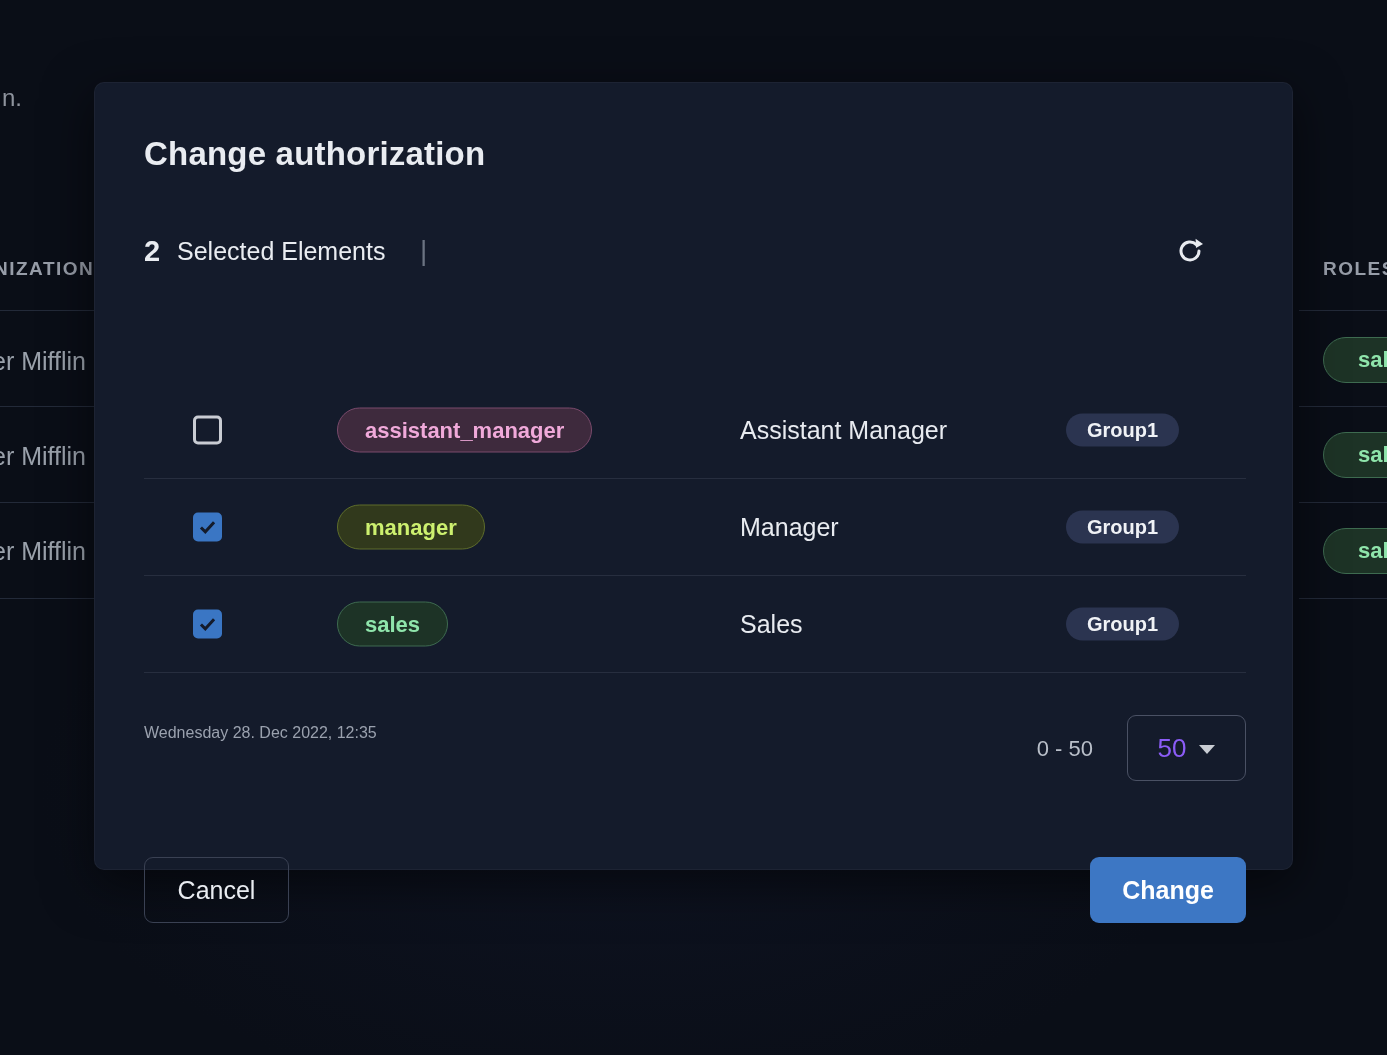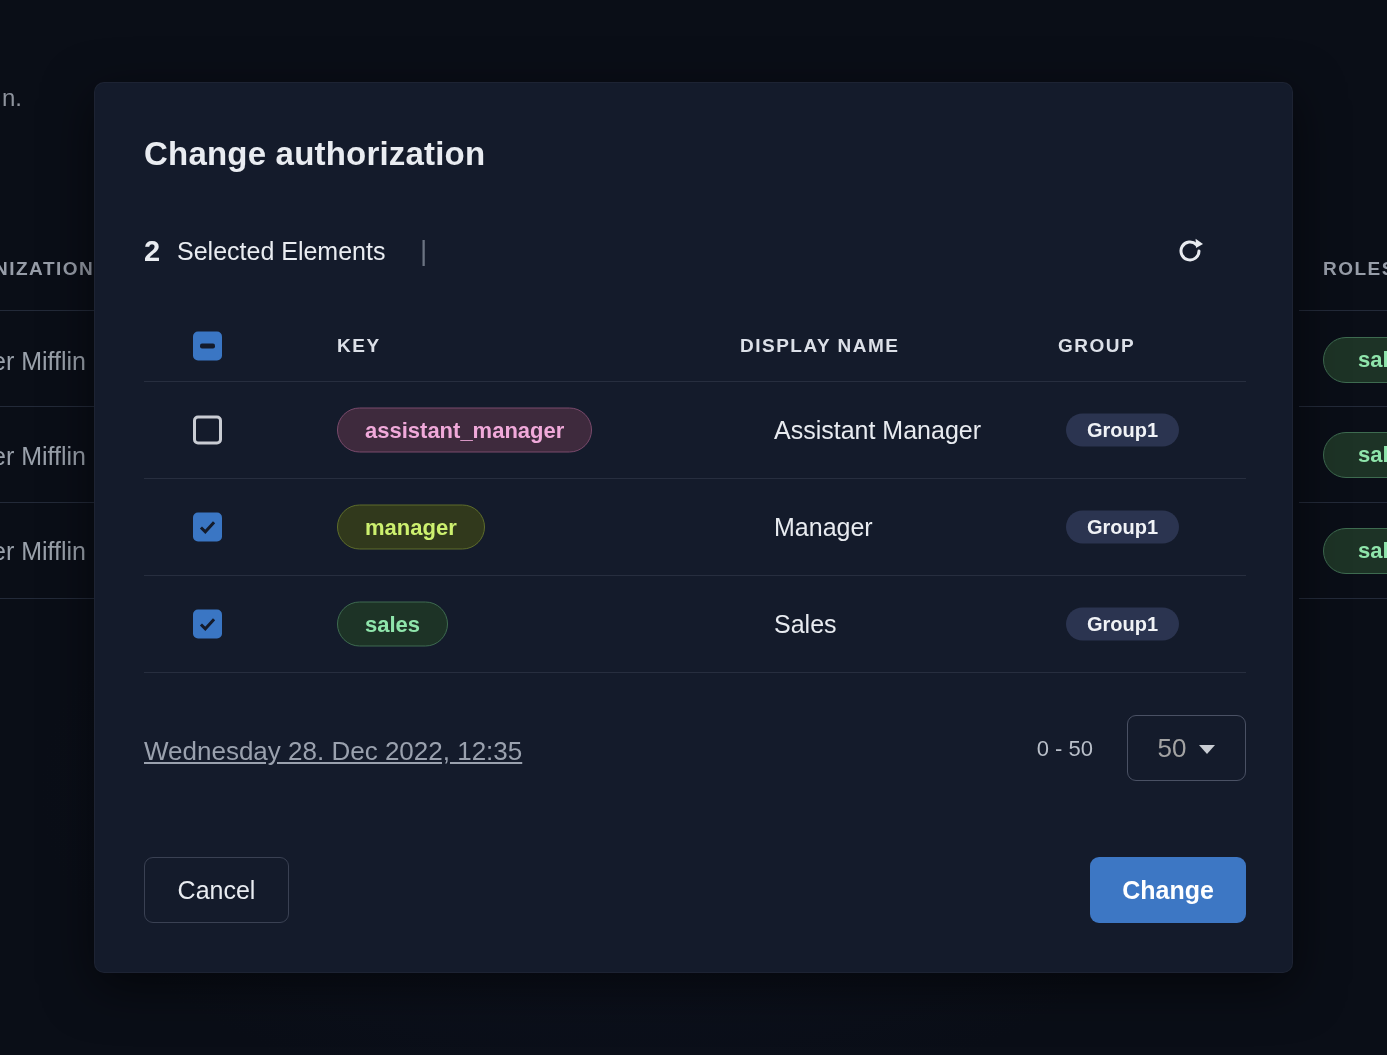--- a/index.html
+++ b/index.html
@@ -41,21 +41,21 @@
     left:1323px; height:46px; width:120px;
     border-radius:23px; border:1.5px solid var(--key-green-border);
     background:var(--key-green-bg); color:var(--key-green-text);
     font-size:22px; font-weight:700;
     display:flex; align-items:center; padding-left:34px;
     white-space:nowrap; overflow:visible;
   }
 
   
   .modal{
-    left:94px; top:82px; width:1199px; height:891px;
+    left:94px; top:82px; width:1199px; height:788px;
     background:var(--modal-bg);
     border-radius:10px;
     border:1px solid rgba(255,255,255,0.04);
     box-shadow:0 14px 50px rgba(0,0,0,0.55);
   }
   .modal-title{left:49px; top:52px; font-size:33px; font-weight:600; letter-spacing:.2px; color:var(--text-primary);}
 
   .selection-bar{left:49px; top:130px; right:48px; height:75px;}
   .sel-count{left:0; top:50%; transform:translateY(-50%); font-size:29px; font-weight:600;}
   .sel-label{left:33px; top:50%; transform:translateY(-50%); font-size:25px;}
@@ -88,41 +88,41 @@
   .key-badge{
     position:absolute; left:193px; top:50%; transform:translateY(-50%);
     height:45px; border-radius:23px; padding:0 27px;
     display:inline-flex; align-items:center;
     font-size:22px; font-weight:700;text-align:right;
   }
   .key-badge.pink{color:var(--key-pink-text); background:var(--key-pink-bg); border:1.5px solid var(--key-pink-border);}
   .key-badge.lime{color:var(--key-lime-text); background:var(--key-lime-bg); border:1.5px solid var(--key-lime-border);}
   .key-badge.green{color:var(--key-green-text); background:var(--key-green-bg); border:1.5px solid var(--key-green-border);}
 
-  .dname{position:absolute; left:596px; top:50%; transform:translateY(-50%); font-size:25px; color:#e8ebf0;margin-left:34px;}
+  .dname{position:absolute; left:596px; top:50%; transform:translateY(-50%); font-size:25px; color:#e8ebf0;}
   .group-badge{
     position:absolute; left:922px; top:50%; transform:translateY(-50%);
     height:33px; border-radius:17px; padding:0 21px;
     display:inline-flex; align-items:center;
     background:var(--group-badge-bg); color:#f0f2f6;
     font-size:20px; font-weight:600;text-align:right;
   }
 
   .footer-info{left:49px; top:636px;}
   .total{font-size:25px; font-weight:600; color:#e8ebf0;}
-  .timestamp{margin-top:17px; font-size:26px; color:var(--text-muted);text-decoration:underline;}
+  .timestamp{margin-top:5px; font-size:16px; color:var(--text-muted);}
 
   .range{right:199px; top:653px; font-size:22px; color:#b9bfc9;}
   .page-size{
     left:1032px; top:632px; width:119px; height:66px;
     border:1.5px solid #4a5164; border-radius:9px;
     display:flex; align-items:center; justify-content:center; gap:13px;
     cursor:pointer;
   }
-  .page-size-value{font-size:26px; color:#a3a3a3;}
+  .page-size-value{font-size:26px; color:#8b5cf6;}
   .caret{width:0; height:0; border-left:8px solid transparent; border-right:8px solid transparent; border-top:9px solid #c9cdd3; margin-top:3px;}
 
   .btn{
     position:absolute; top:774px; height:66px;
     border-radius:9px; font-size:25px; font-family:inherit; cursor:pointer;
   }
   .cancel-btn{left:49px; width:145px; background:transparent; border:1px solid var(--btn-border); color:var(--text-primary);}
   .change-btn{left:995px; width:156px; background:var(--accent-blue); border:none; color:#fff; font-weight:600;}
 </style>
 </head>
@@ -159,28 +159,20 @@
     <span class="abs sel-label">Selected Elements</span>
     <span class="abs sel-sep">|</span>
     <span class="abs refresh">
       <svg width="28" height="28" viewBox="0 0 28 28">
         <path d="M23 14 A 9 9 0 1 1 20.4 7.6" fill="none" stroke="#e8ebf0" stroke-width="3" stroke-linecap="round"></path>
         <polygon points="19.6,1.8 27,7 20,11" fill="#e8ebf0"></polygon>
       </svg>
     </span>
   </div>
 
-  <div class="abs thead">
-    <span class="checkbox indeterminate">
-      <span class="minus"></span>
-    </span>
-    <span class="col col-key">KEY</span>
-    <span class="col col-name">DISPLAY NAME</span>
-    <span class="col col-group">GROUP</span>
-  </div>
 
   <div class="abs rows" id="rows">
     <div class="trow">
       <span class="checkbox unchecked">
         
       </span>
       <span class="key-badge pink">assistant_manager</span>
       <span class="dname">Assistant Manager</span>
       <span class="group-badge">Group1</span>
     </div>

